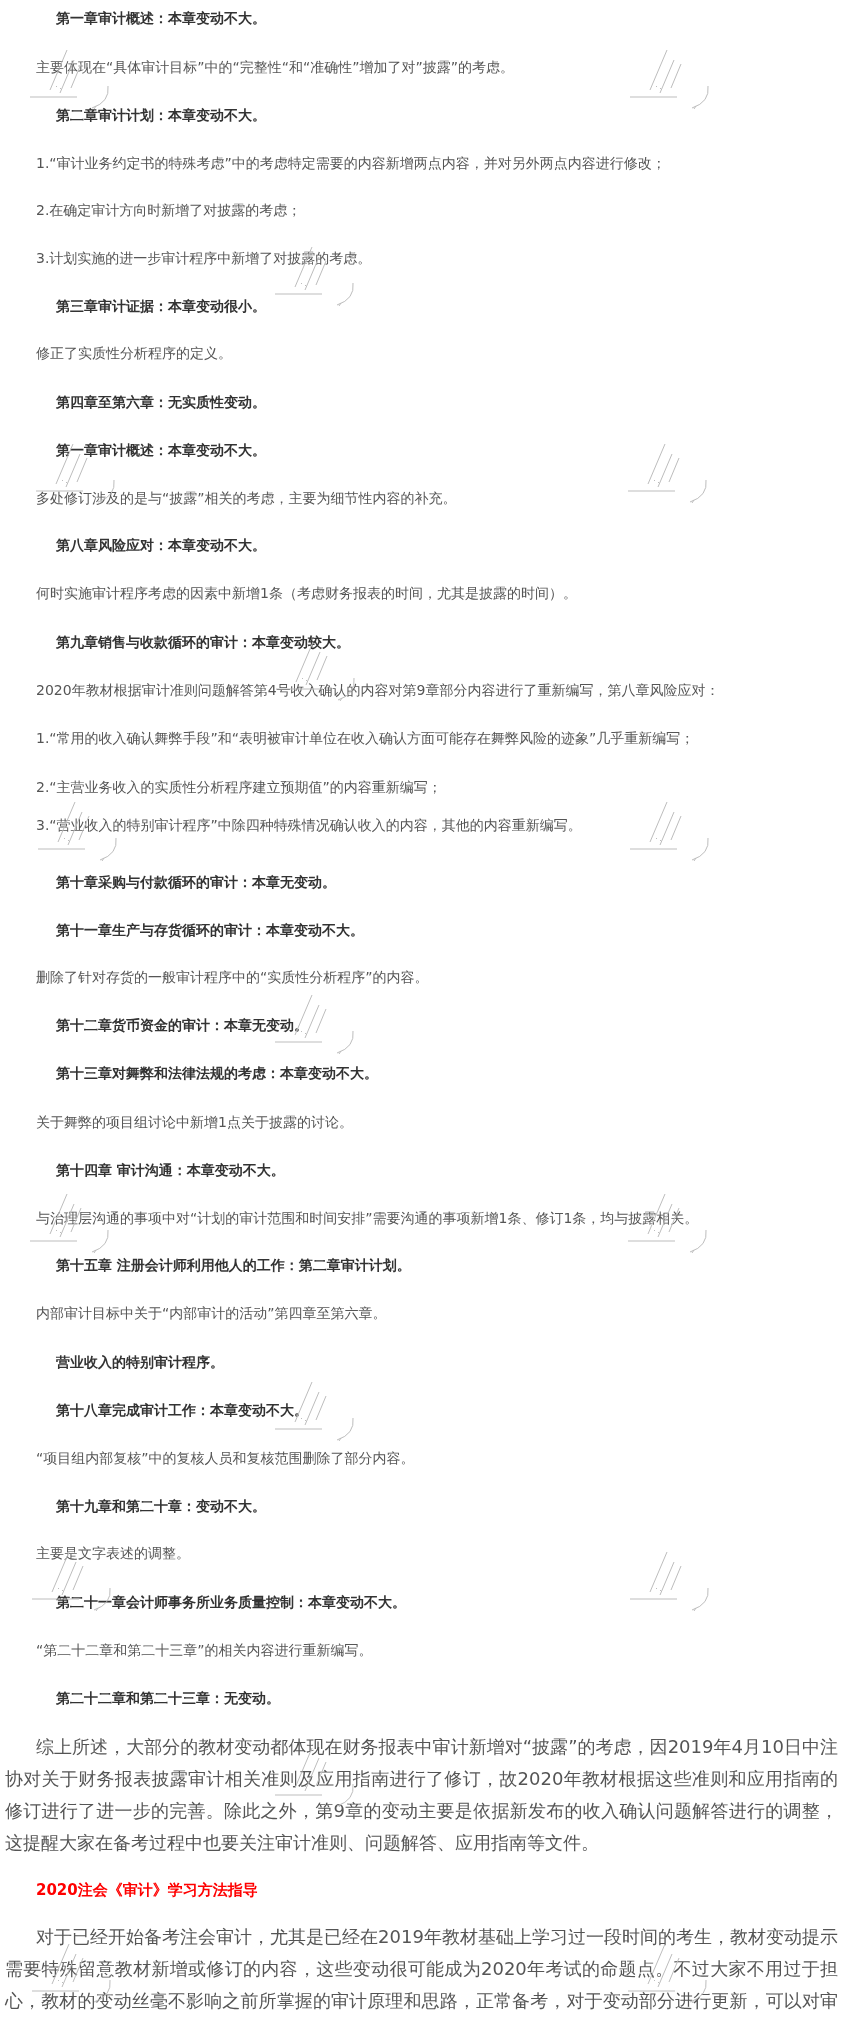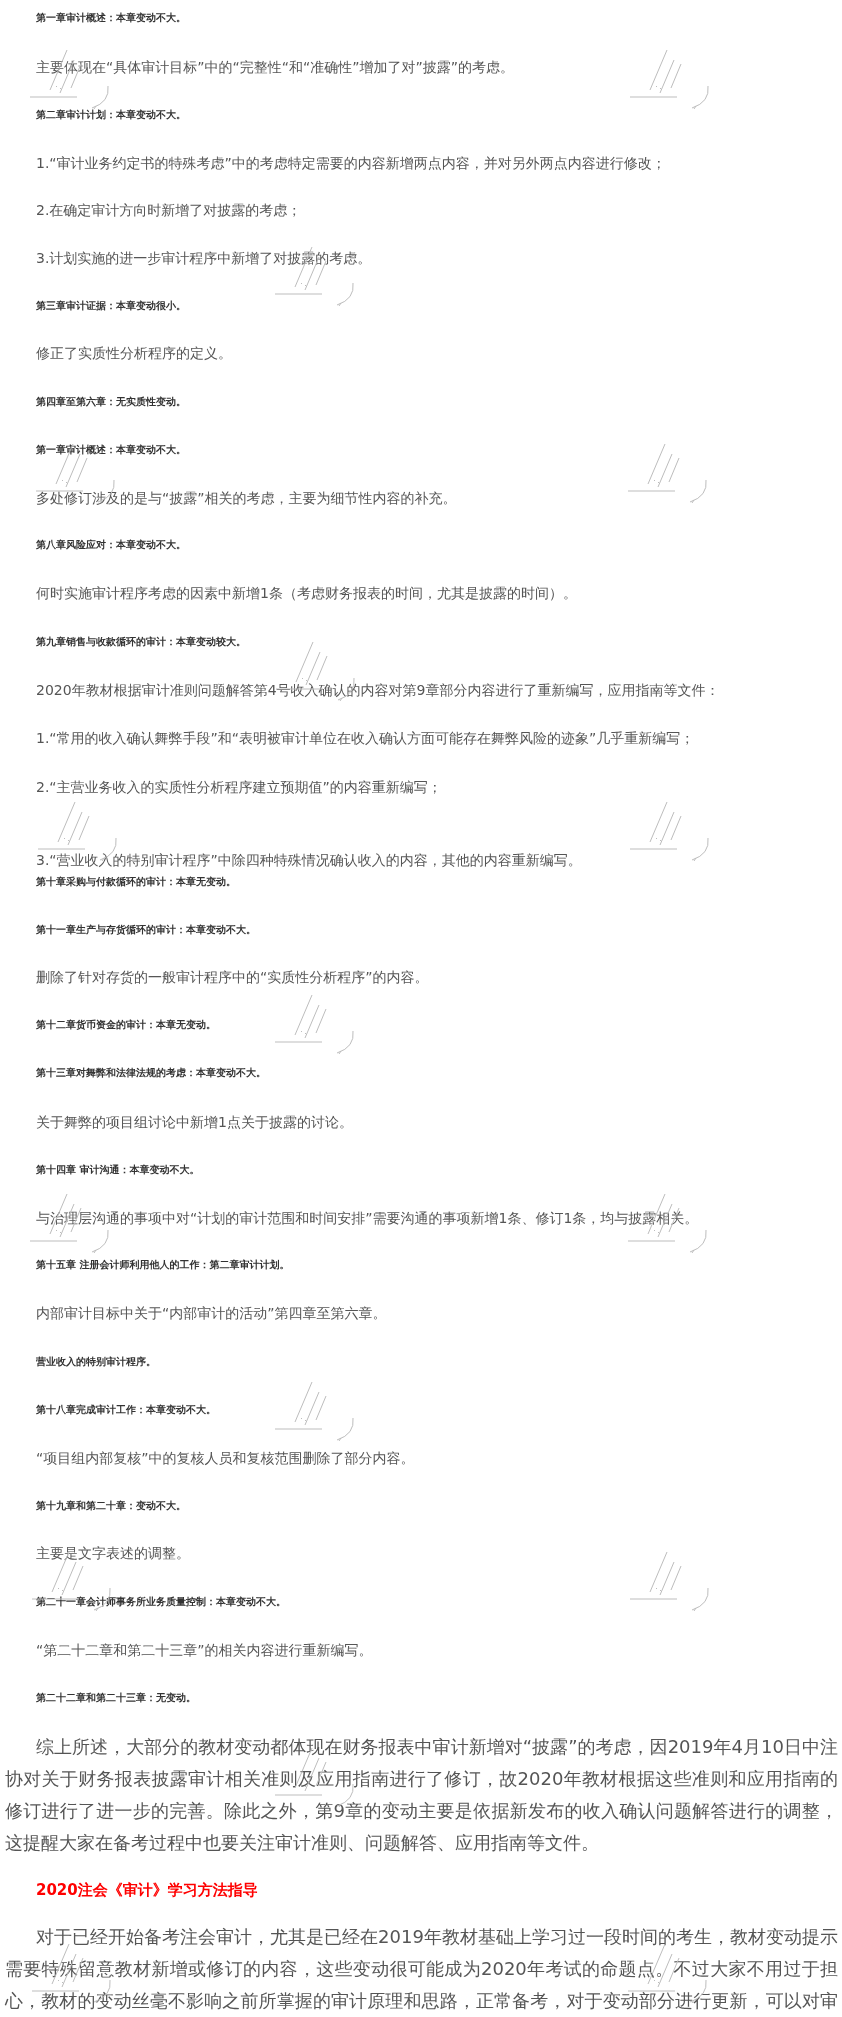--- a/index.html
+++ b/index.html
@@ -1,19 +1,19 @@
 <!DOCTYPE html>
 <html><head>
 <meta charset="utf-8">
 <style>
   html, body { margin:0; padding:0; background:#fff; }
   body { width:842px; height:2017px; position:relative; overflow:hidden;
          font-family: "DejaVu Sans", "Liberation Sans", sans-serif; }
   .ln { position:absolute; left:36px; white-space:nowrap; font-size:14px; line-height:20px; color:#555; }
-  .h { font-weight:bold; color:#333; font-size:10px; }
+  .h { font-weight:bold; color:#333; font-size:14px;margin-left:20px; }
   .red { color:#ff0000; font-weight:bold; font-size:15px; }
   .para { position:absolute; left:5px; width:833px; font-size:18px; line-height:32px; color:#555; text-indent:31px; text-align:justify; }
   .wm { position:absolute; width:85px; height:62px; pointer-events:none; }
   .wm svg { width:85px; height:62px; display:block; }
 </style>
 </head>
 <body>
 
 <div class="ln h" style="top:8px">第一章审计概述：本章变动不大。</div>
 <div class="ln" style="top:57px">主要体现在“具体审计目标”中的“完整性“和“准确性”增加了对”披露”的考虑。</div>
@@ -28,24 +28,24 @@
 
 <div class="ln h" style="top:392px">第四章至第六章：无实质性变动。</div>
 
 <div class="ln h" style="top:440px">第一章审计概述：本章变动不大。</div>
 <div class="ln" style="top:488px">多处修订涉及的是与“披露”相关的考虑，主要为细节性内容的补充。</div>
 
 <div class="ln h" style="top:535px">第八章风险应对：本章变动不大。</div>
 <div class="ln" style="top:583px">何时实施审计程序考虑的因素中新增1条（考虑财务报表的时间，尤其是披露的时间）。</div>
 
 <div class="ln h" style="top:632px">第九章销售与收款循环的审计：本章变动较大。</div>
-<div class="ln" style="top:680px">2020年教材根据审计准则问题解答第4号收入确认的内容对第9章部分内容进行了重新编写，应用指南等文件：</div>
+<div class="ln" style="top:680px">2020年教材根据审计准则问题解答第4号收入确认的内容对第9章部分内容进行了重新编写，第八章风险应对：</div>
 <div class="ln" style="top:728px">1.“常用的收入确认舞弊手段”和“表明被审计单位在收入确认方面可能存在舞弊风险的迹象”几乎重新编写；</div>
 <div class="ln" style="top:777px">2.“主营业务收入的实质性分析程序建立预期值”的内容重新编写；</div>
-<div class="ln" style="top:850px">3.“营业收入的特别审计程序”中除四种特殊情况确认收入的内容，其他的内容重新编写。</div>
+<div class="ln" style="top:815px">3.“营业收入的特别审计程序”中除四种特殊情况确认收入的内容，其他的内容重新编写。</div>
 
 <div class="ln h" style="top:872px">第十章采购与付款循环的审计：本章无变动。</div>
 
 <div class="ln h" style="top:920px">第十一章生产与存货循环的审计：本章变动不大。</div>
 <div class="ln" style="top:967px">删除了针对存货的一般审计程序中的“实质性分析程序”的内容。</div>
 
 <div class="ln h" style="top:1015px">第十二章货币资金的审计：本章无变动。</div>
 
 <div class="ln h" style="top:1063px">第十三章对舞弊和法律法规的考虑：本章变动不大。</div>
 <div class="ln" style="top:1112px">关于舞弊的项目组讨论中新增1点关于披露的讨论。</div>

